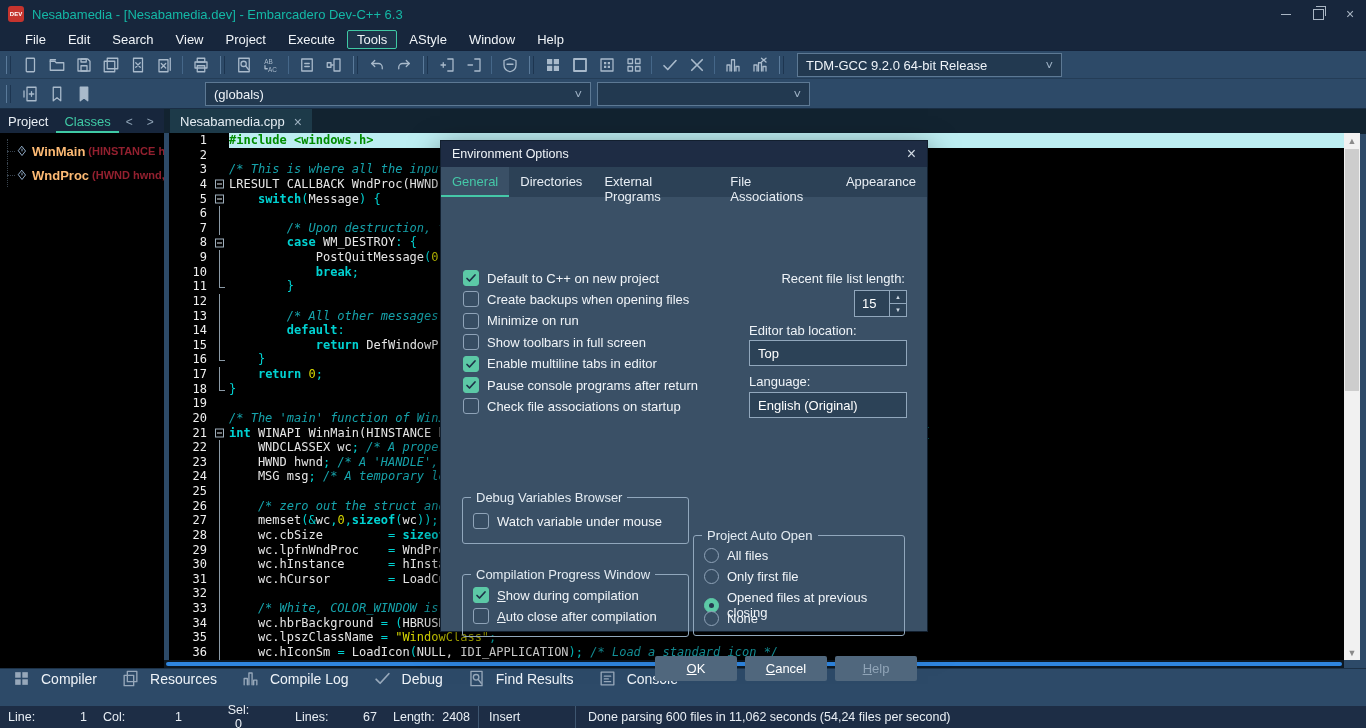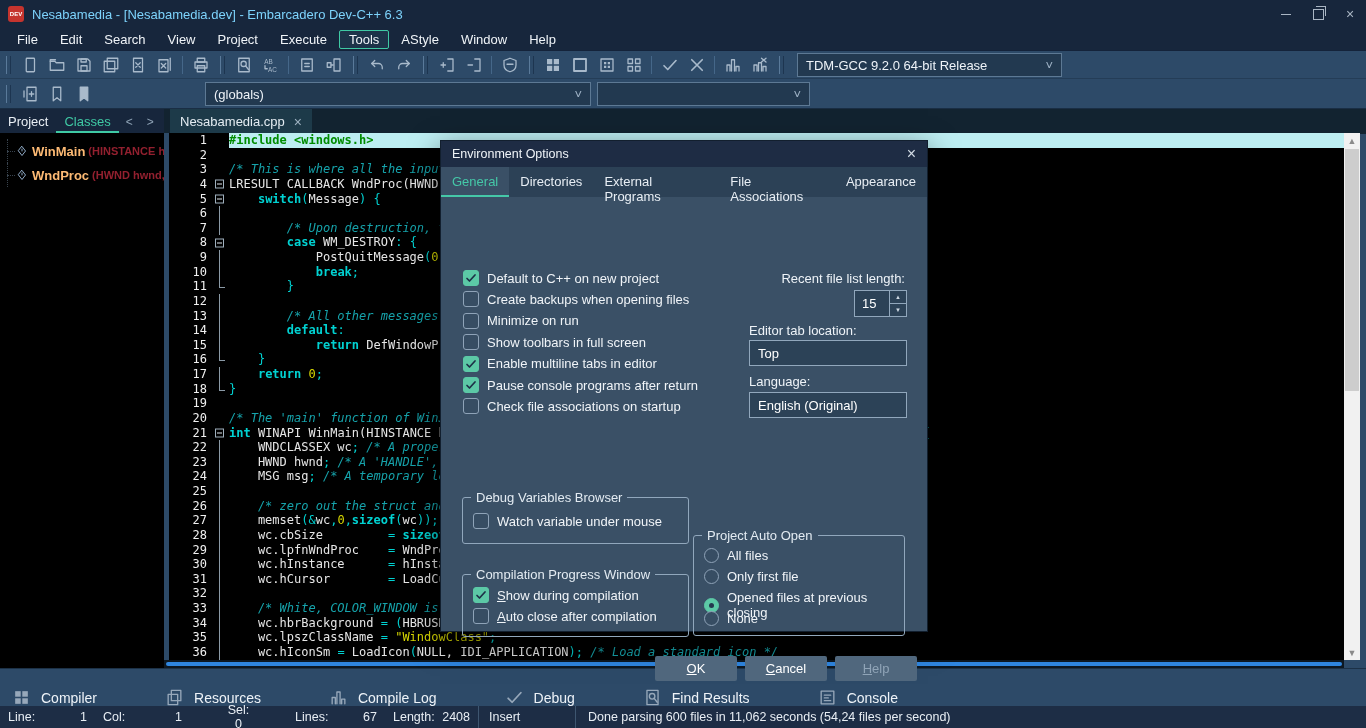--- a/index.html
+++ b/index.html
@@ -2,28 +2,28 @@
 <html><head>
 <meta charset="utf-8">
 <style>
   html,body{margin:0;padding:0;background:#0c1623;}
   #app{position:relative;width:1366px;height:728px;background:#2d4a68;overflow:hidden;
        font-family:"Liberation Sans",sans-serif;-webkit-font-smoothing:antialiased;}
   
   .titlebar{position:absolute;top:0;left:0;right:0;height:28px;background:#17263c;display:flex;align-items:center;}
   .appicon{width:16px;height:16px;background:#c5342e;border-radius:3px;margin:0 8px;color:#fff;
            font-size:6px;font-weight:bold;display:flex;align-items:center;justify-content:center;letter-spacing:0;}
-  .wintitle{color:#7dd3fc;font-size:13px;}
+  .wintitle{color:#14b8a6;font-size:13px;}
   .wincontrols{margin-left:auto;display:flex;height:100%;}
   .winbtn{width:32px;height:100%;display:flex;align-items:center;justify-content:center;color:#aab6c4;font-size:14px;}
   .minbar{width:10px;height:1px;background:#aab6c4;display:inline-block;}
   .restore{width:9px;height:9px;border:1px solid #aab6c4;position:relative;display:inline-block;}
   .restore::before{content:"";position:absolute;left:2px;top:-4px;width:9px;height:9px;border:1px solid #aab6c4;border-left:none;border-bottom:none;}
   
-  .menubar{position:absolute;top:28px;left:0;right:0;height:22px;background:#17263c;display:flex;align-items:center;padding-left:6px;font-size:13px;color:#f0f4f8;}
+  .menubar{position:absolute;top:28px;left:0;right:0;height:22px;background:#17263c;display:flex;align-items:center;padding-left:14px;font-size:13px;color:#f0f4f8;}
   .menu-item{padding:1px 9px;margin:0 1px;border:1px solid transparent;}
   .menu-item.active{border:1px solid #3fc9a4;background:#1d3349;border-radius:2px;}
   
   .toolbar{position:absolute;top:50px;left:0;right:0;height:28px;background:#2d4a68;border-top:1px solid #14233a;display:flex;align-items:center;}
   .toolbar2{position:absolute;top:78px;left:0;right:0;height:30px;background:#2d4a68;border-top:1px solid #243d57;display:flex;align-items:center;}
   .grip{width:3px;height:18px;border-left:1px solid #5a7a9a;border-right:1px solid #1d3550;margin:0 5px 0 6px;}
   .tdiv{width:1px;height:18px;background:#456789;margin:0 4px;}
   .tbtn{width:27px;height:24px;display:flex;align-items:center;justify-content:center;color:#a9bacb;}
   .tbtn svg{display:block;}
   .combo{height:24px;background:#223950;border:1px solid #5d7994;display:flex;align-items:center;color:#eef3f8;font-size:13px;padding:0 8px;box-sizing:border-box;}
@@ -66,21 +66,21 @@
   .tk-o{color:#00d2d2;}
   .tk-p{color:#e6e6e6;}
   .tk-i{color:#008c00;font-weight:bold;}
   
   .vscroll{position:absolute;top:133px;right:6px;width:16px;height:527px;background:#f1f1f1;}
   .vs-arrow{position:absolute;left:0;width:16px;height:15px;color:#8a8a8a;font-size:9px;display:flex;align-items:center;justify-content:center;}
   .vs-thumb{position:absolute;left:1px;width:14px;top:16px;height:242px;background:#cdcdcd;}
   .hscroll{position:absolute;left:164px;right:22px;top:660px;height:8px;background:#0d1822;}
   .hs-thumb{position:absolute;left:2px;right:2px;top:2px;height:4px;background:#2f86e0;border-radius:2px;}
   
-  .bottombar{position:absolute;top:668px;left:0;right:0;height:38px;background:#2d4a68;border-top:1px solid #1c3147;display:flex;align-items:flex-end;padding-left:8px;gap:44px;}
+  .bottombar{position:absolute;top:668px;left:0;right:0;height:38px;background:#2d4a68;border-top:1px solid #1c3147;display:flex;align-items:flex-start;padding-left:8px;}
   .bb-item{display:flex;align-items:center;gap:10px;color:#eef3f8;font-size:14px;padding:0 20px 0 4px;}
   .bb-item .ic{color:#97a8ba;display:flex;}
   
   .statusbar{position:absolute;bottom:0;left:0;right:0;height:22px;background:#1d2d45;color:#e8eef4;font-size:12.5px;display:flex;align-items:center;}
   .sb-seg{display:flex;justify-content:space-between;align-items:center;padding:0 8px;box-sizing:border-box;flex-shrink:0;}
   .sb-mode{border-left:1px solid #3e5670;padding:0 10px;box-sizing:border-box;width:97px;flex-shrink:0;height:100%;display:flex;align-items:center;}
   .sb-msg{border-left:1px solid #3e5670;padding-left:12px;flex:1;height:100%;display:flex;align-items:center;}
   
   .dialog{position:absolute;left:440px;top:118px;width:488px;height:492px;background:#3a5066;
           border:1px solid #121f2e;box-shadow:0 10px 28px rgba(0,0,0,.6);z-index:10;box-sizing:border-box;margin-top:22px;}

